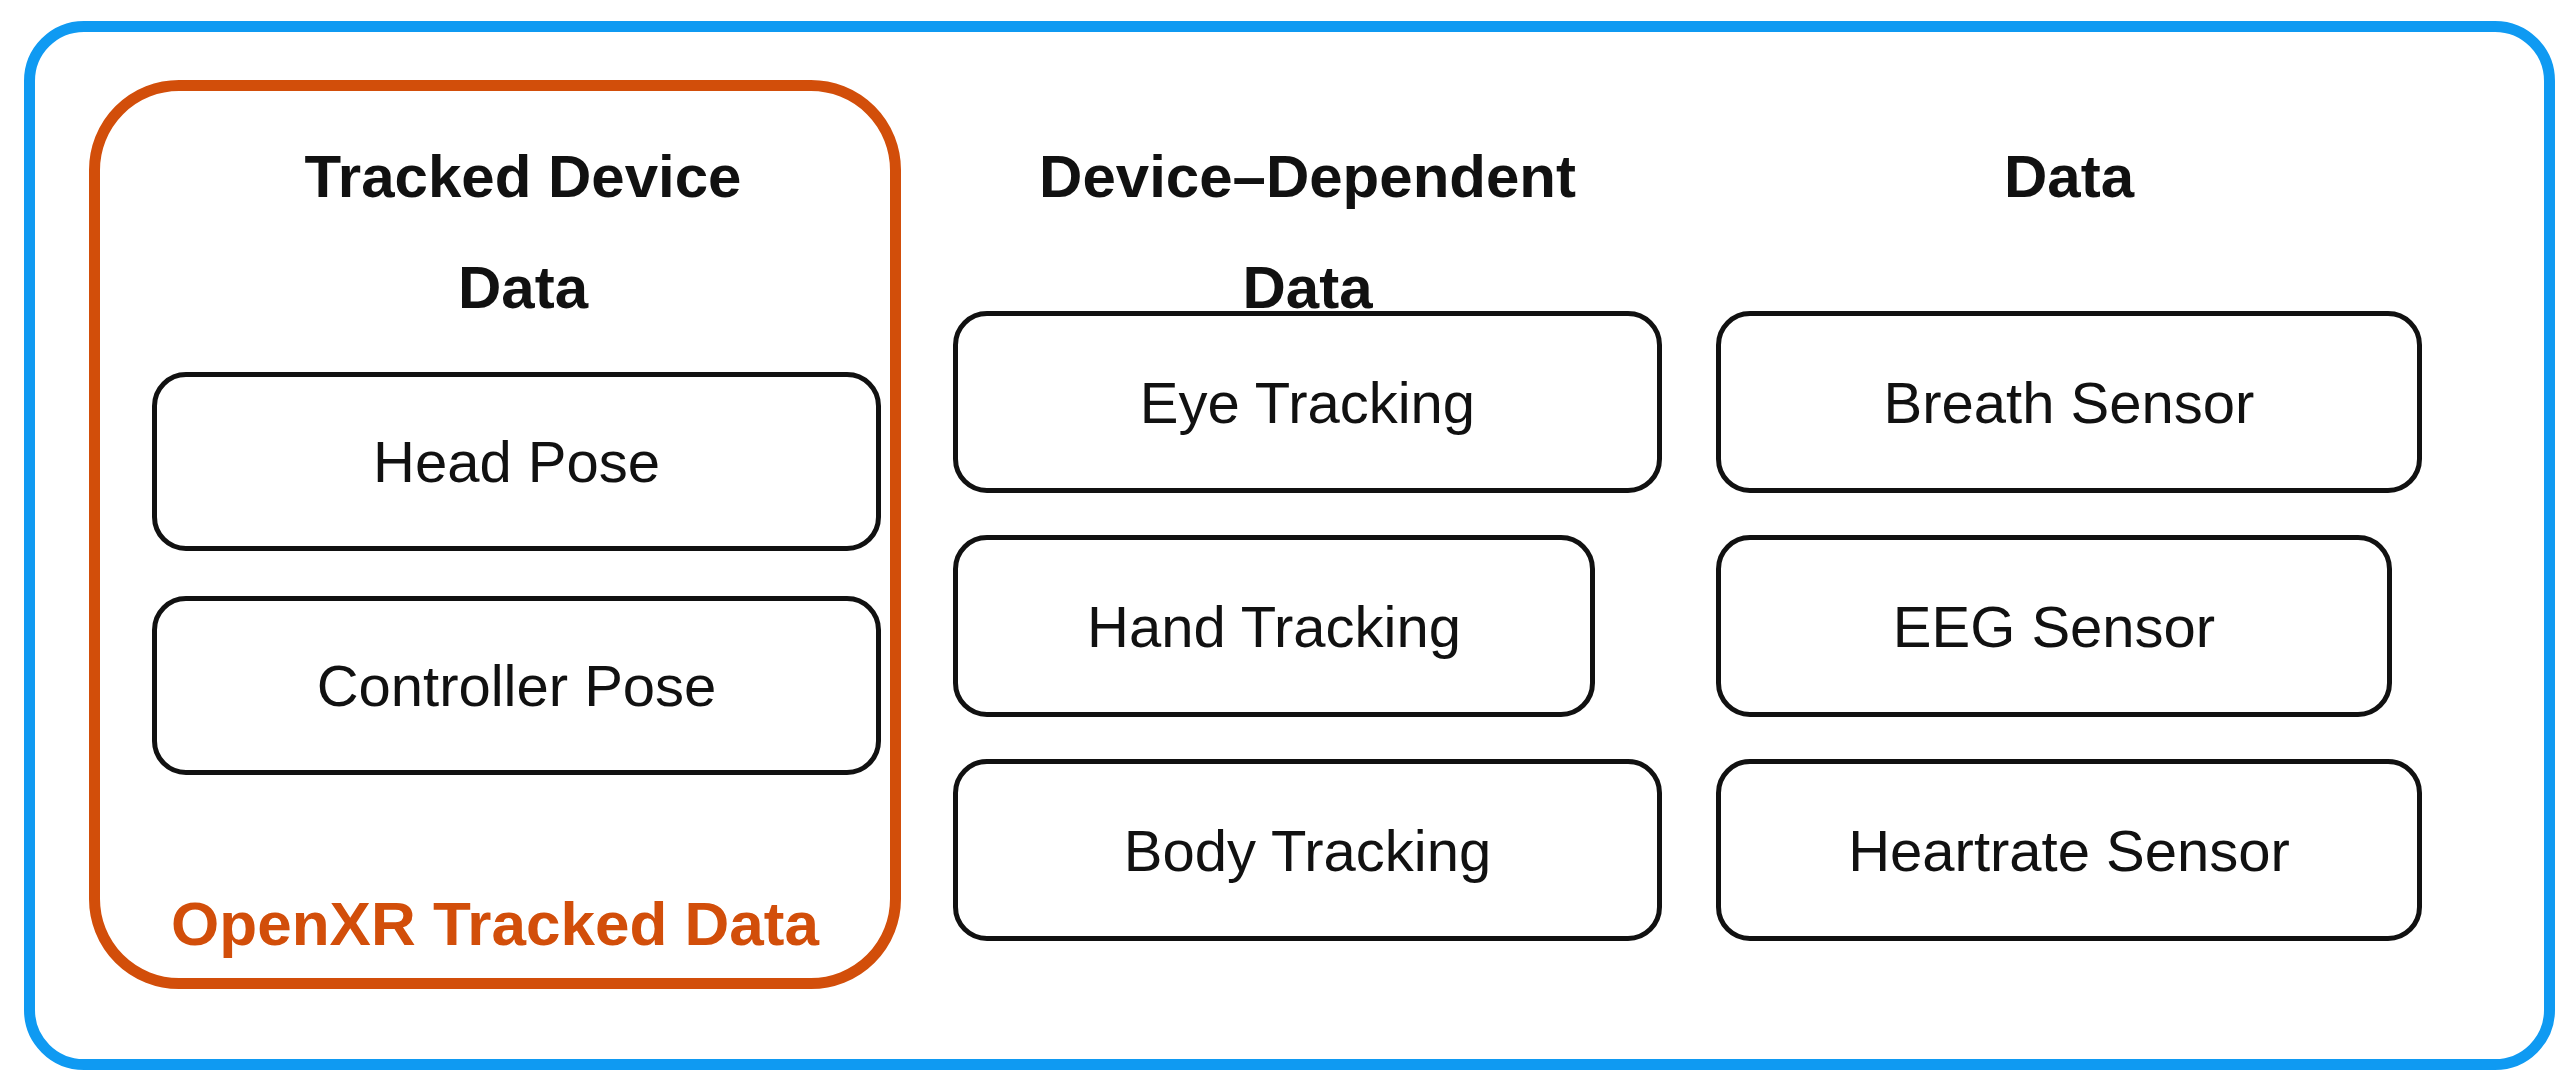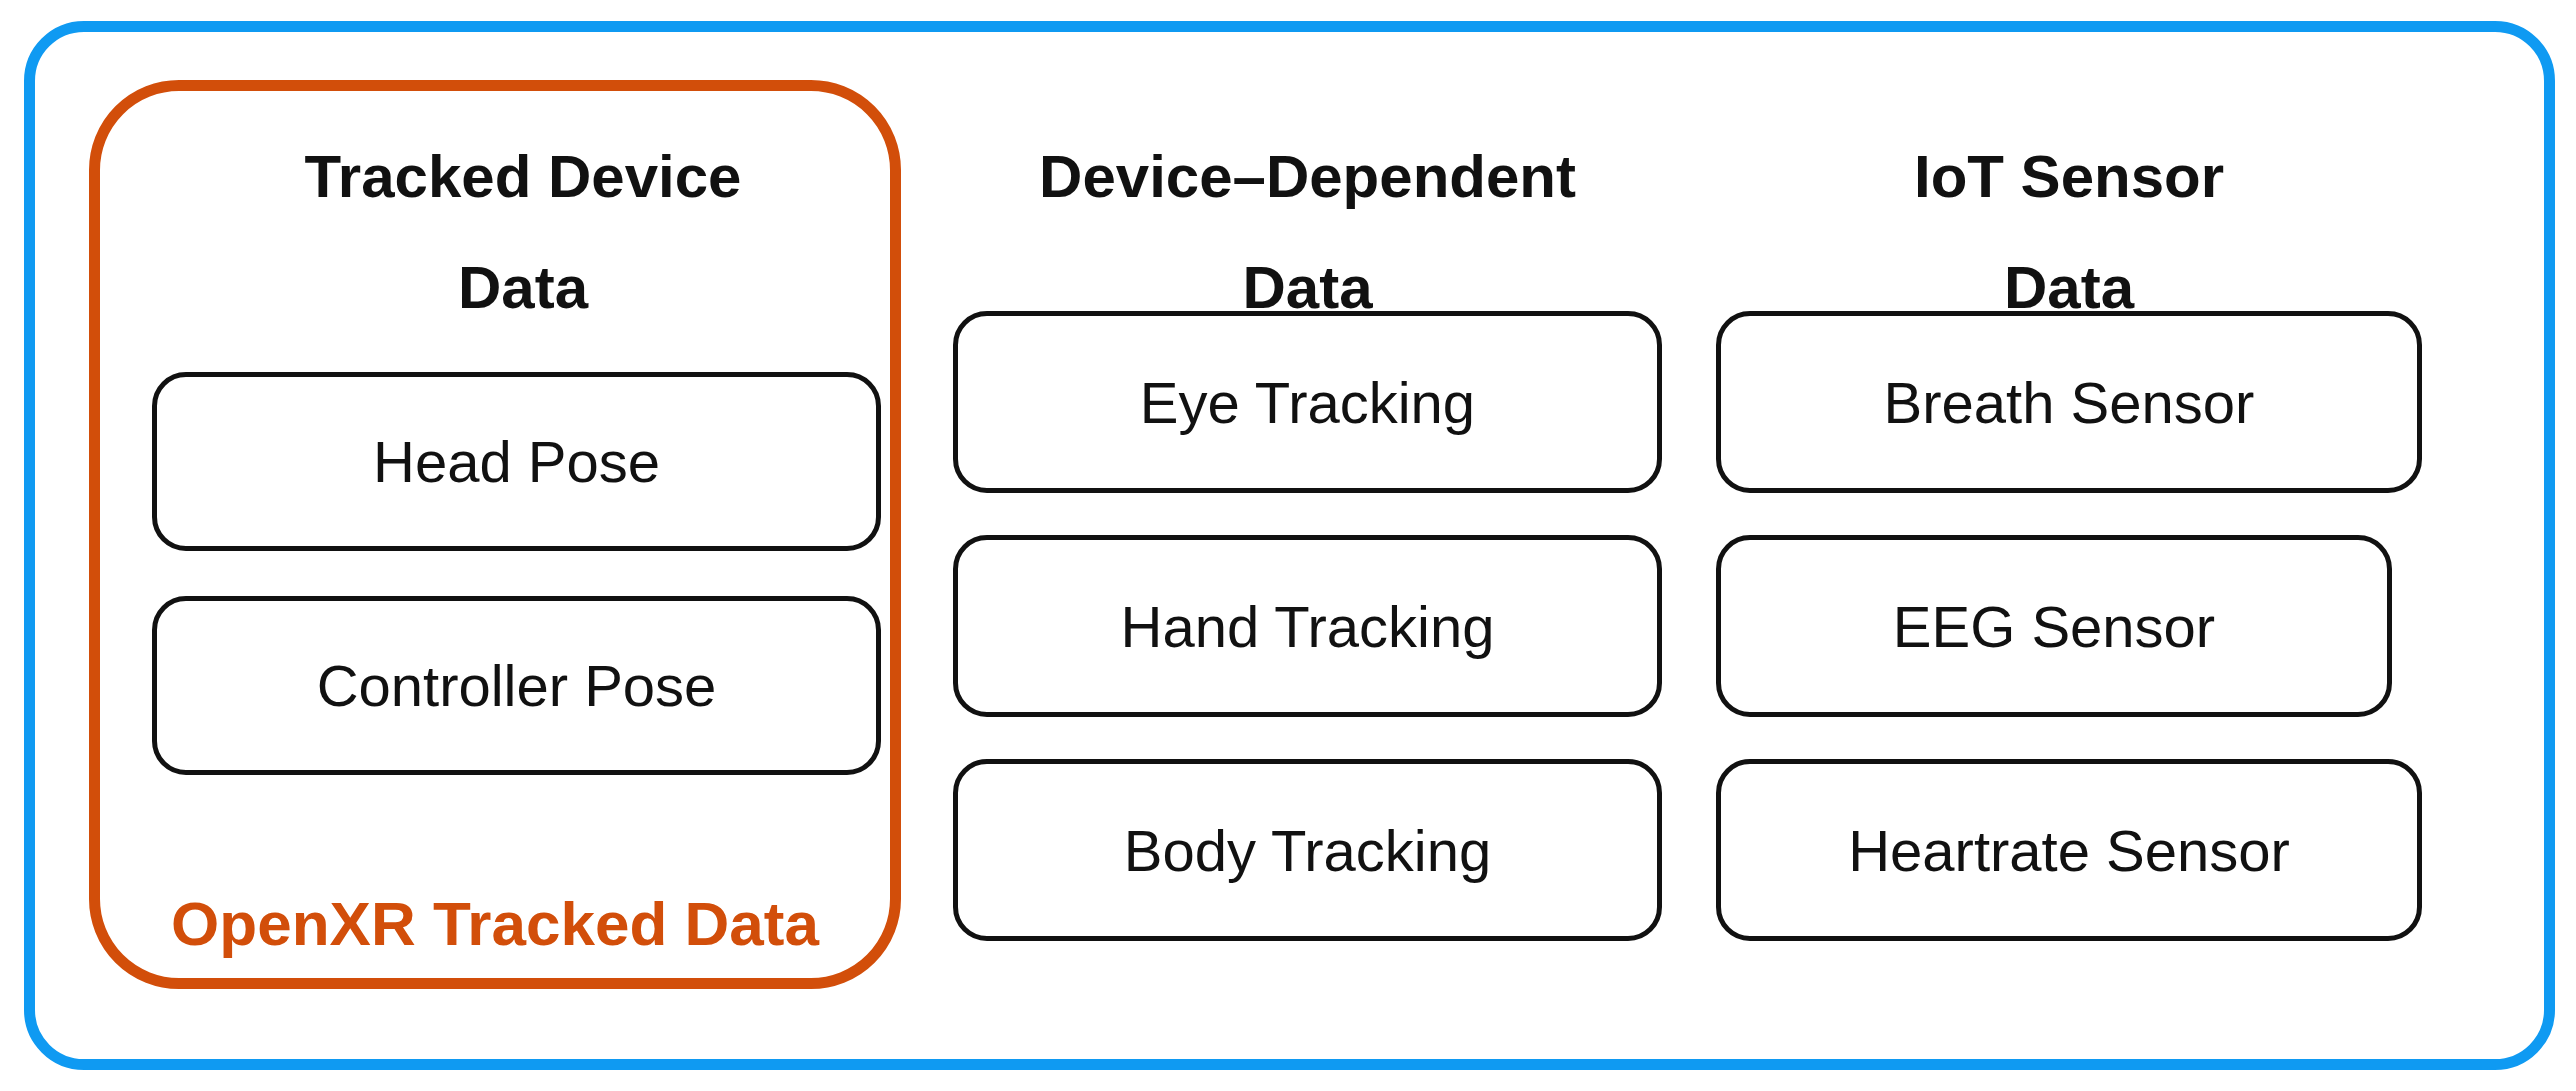--- a/index.html
+++ b/index.html
@@ -61,21 +61,21 @@
     justify-content: center;
     font-size: 58px;
     font-weight: 400;
     white-space: nowrap;
   }
   
   .node.l0 { left: 152px; top: 372px; width: 729px; height: 179px; }
   .node.l1 { left: 152px; top: 596px; width: 729px; height: 179px; }
   
   .node.m0 { left: 953px; top: 311px; width: 709px; height: 182px; }
-  .node.m1 { left: 953px; top: 535px; width: 709px; height: 182px; }
+  .node.m1 { left: 953px; top: 535px; width: 642px; height: 182px; }
   .node.m2 { left: 953px; top: 759px; width: 709px; height: 182px; }
   
   .node.r0 { left: 1716px; top: 311px; width: 706px; height: 182px; }
   .node.r1 { left: 1716px; top: 535px; width: 676px; height: 182px; }
   .node.r2 { left: 1716px; top: 759px; width: 706px; height: 182px; }
 
   .group-label {
     position: absolute;
     font-size: 62px;
     font-weight: 700;
@@ -109,21 +109,20 @@
     <div>Tracked Device</div>
     <div>Data</div>
   </div>
 
   <div class="col-title mid">
     <div>Device–Dependent</div>
     <div>Data</div>
   </div>
 
   <div class="col-title right">
-    <div>IoT Sensor</div>
     <div>Data</div>
   </div>
 
   <div class="node l1">Controller Pose</div>
   <div class="node l0">Head Pose</div>
 
   <div class="node m0">Eye Tracking</div>
   <div class="node m1">Hand Tracking</div>
   <div class="node m2">Body Tracking</div>
 

